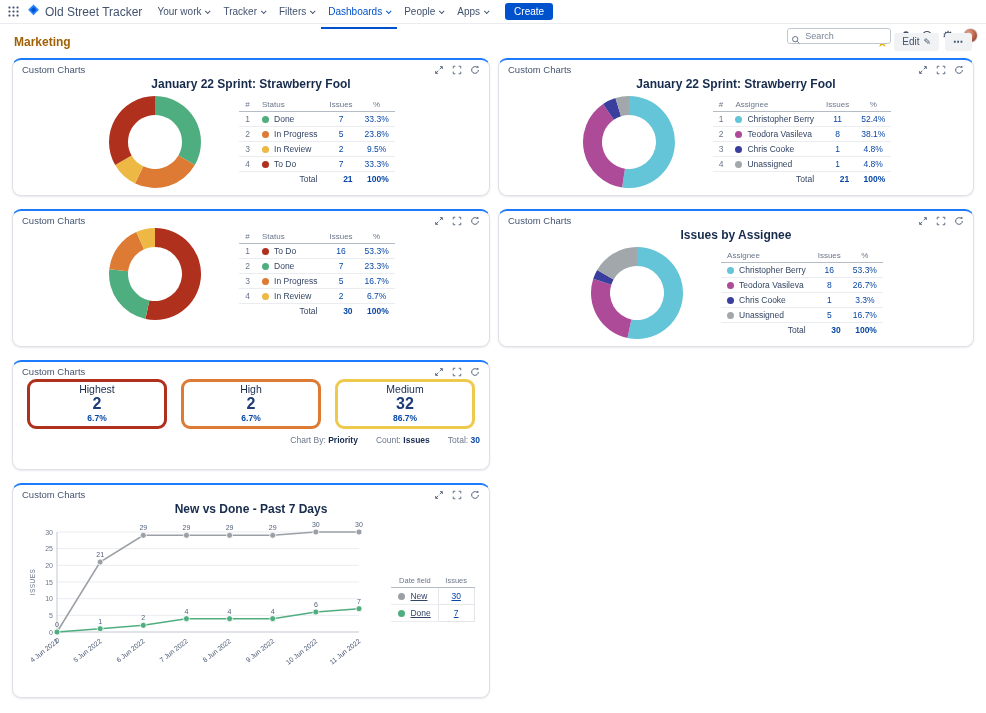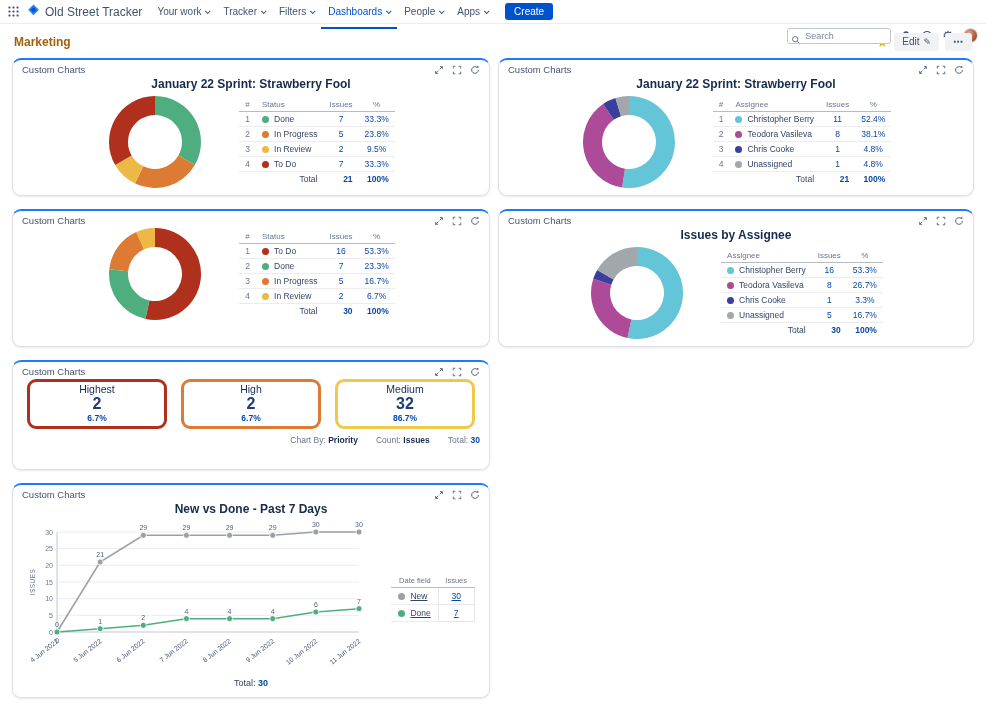--- a/index.html
+++ b/index.html
@@ -496,24 +496,20 @@
                 <td class="nm"><span class="dot" style="background:#9BA0A6"></span>New</td>
                 <td class="val">30</td>
               </tr>
               <tr>
                 <td class="nm"><span class="dot" style="background:#4FAE7F"></span>Done</td>
                 <td class="val">7</td>
               </tr>
             </tbody>
           </table>
       </div>
-      <div class="line-footer">
-        <span>Total:</span>
-        <span class="blue">30</span>
-      </div>
     </section>
 
   </div>
 
   <div class="col col-right">
 
     <section class="gadget h-donut">
       <header class="ghead">
         <span class="gtitle">Custom Charts</span>
         <span class="gicons">

